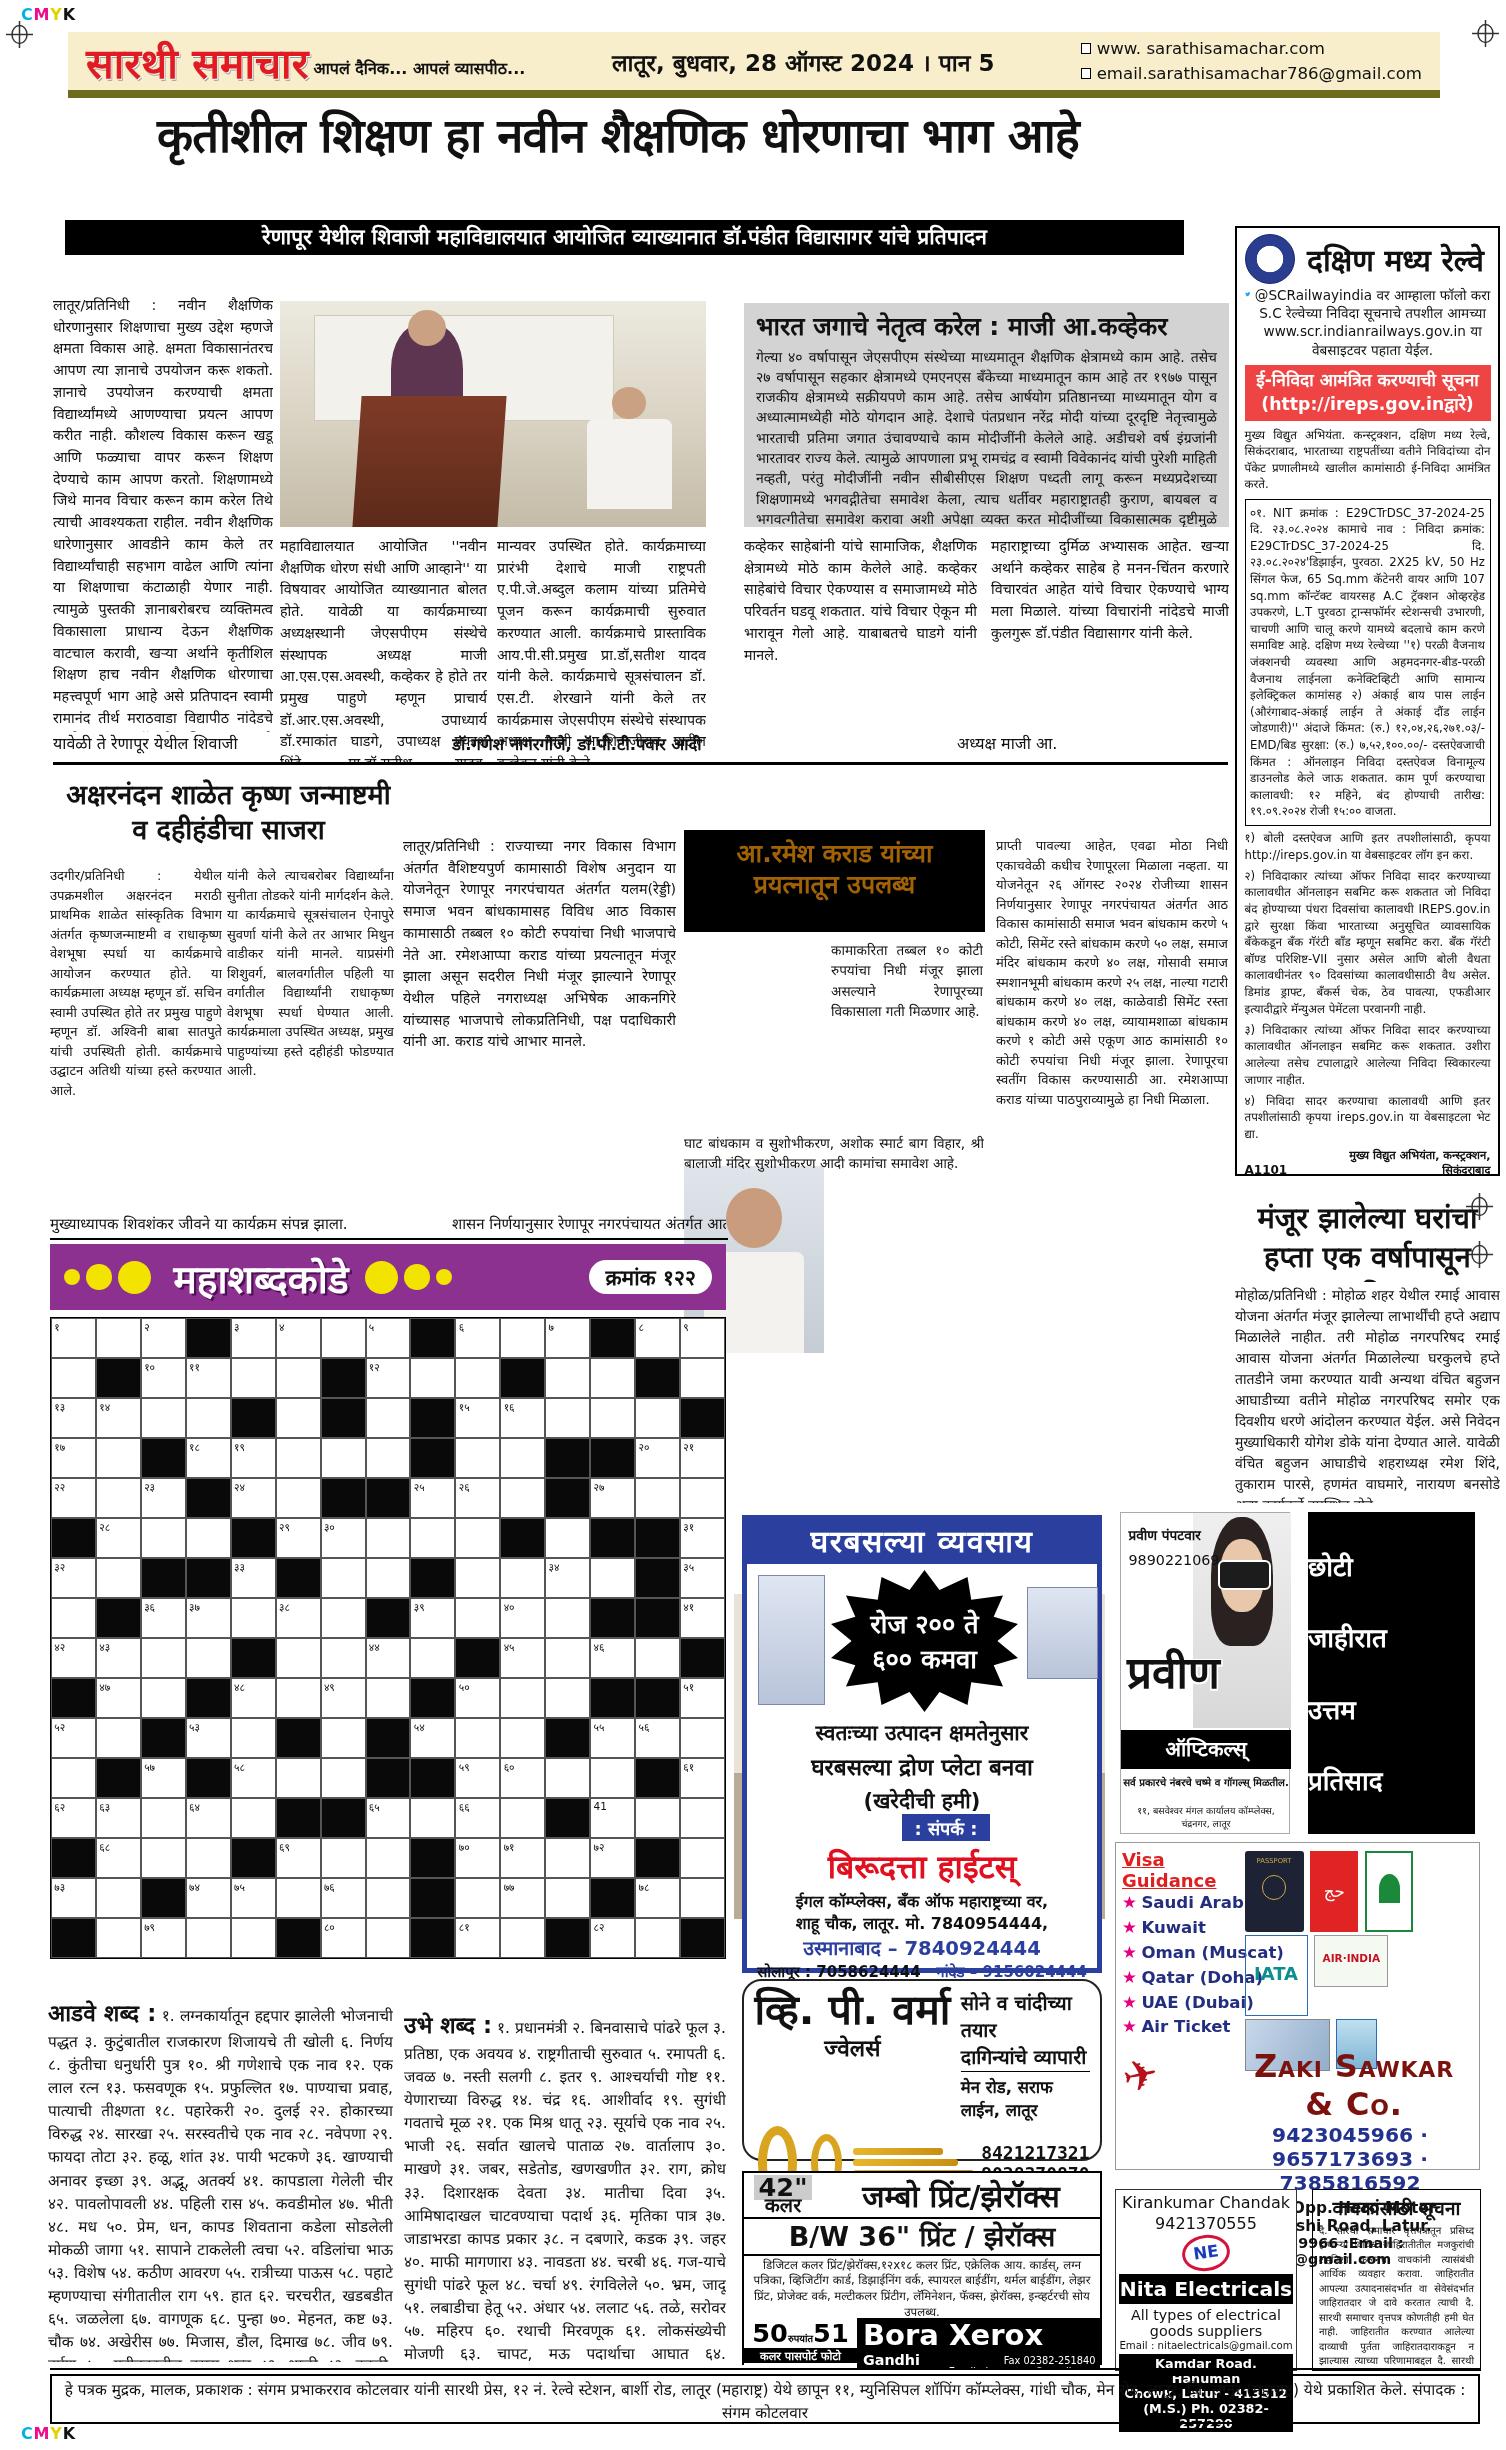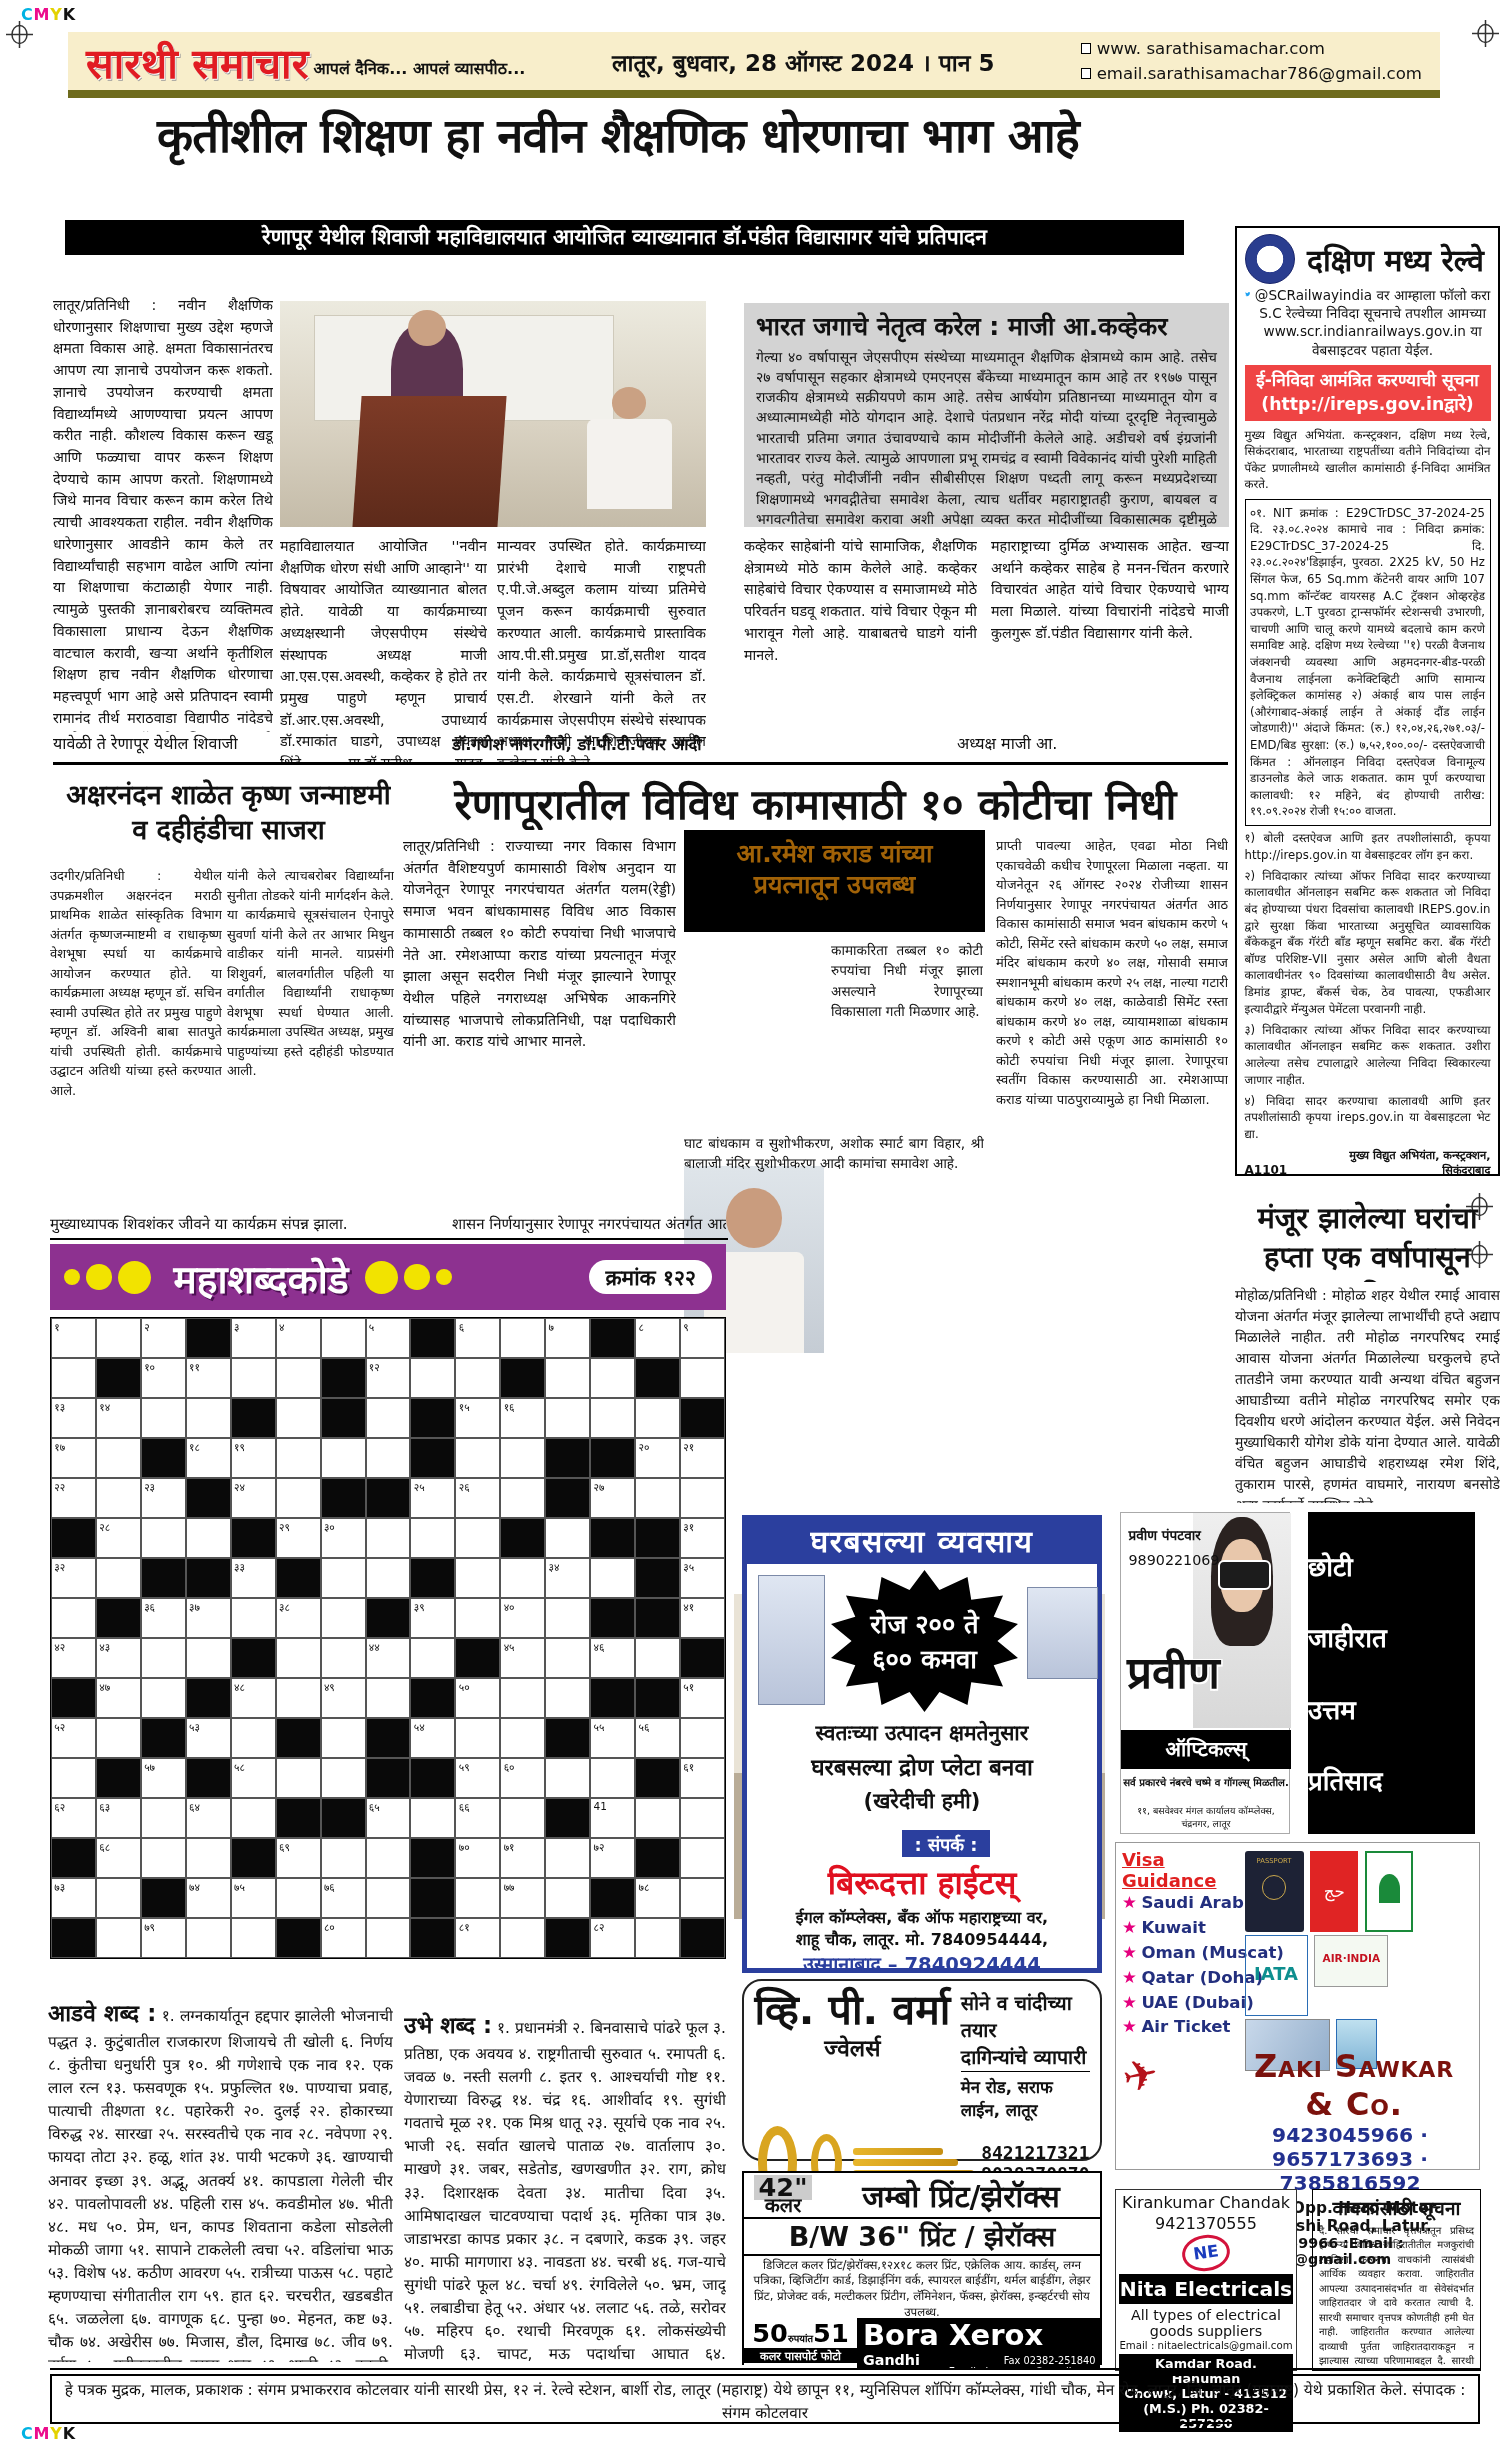--- a/index.html
+++ b/index.html
@@ -160,21 +160,20 @@
 
   <div class="abs clip" style="left:53px;top:732px;width:331px;font-size:16px;white-space:nowrap;">यावेळी ते रेणापूर येथील शिवाजी</div>
   <div class="abs clip b" style="left:452px;top:732px;width:392px;font-size:16.6px;white-space:nowrap;">डॉ.गणेश नागरगोजे, डॉ.पी.टी.पवार आदी</div>
   <div class="abs clip" style="left:957px;top:732px;width:256px;font-size:16px;white-space:nowrap;">अध्यक्ष माजी आ.</div>
   <div class="abs hrule" style="left:53px;top:762px;width:1175px;height:3px;"></div>
 
   <div class="abs ctr b clip" style="left:66px;top:777px;width:325px;height:81px;font-size:27px;line-height:1.3;">अक्षरनंदन शाळेत कृष्ण जन्माष्टमी व दहीहंडीचा साजरा</div>
   <div class="abs clip just body-sm" style="left:50px;top:866px;width:172px;height:331px;">उदगीर/प्रतिनिधी : येथील उपक्रमशील अक्षरनंदन मराठी प्राथमिक शाळेत सांस्कृतिक विभाग अंतर्गत कृष्णजन्माष्टमी व राधाकृष्ण वेशभूषा स्पर्धा या कार्यक्रमाचे आयोजन करण्यात होते. या कार्यक्रमाला अध्यक्ष म्हणून डॉ. सचिन स्वामी उपस्थित होते तर प्रमुख पाहुणे म्हणून डॉ. अश्विनी बाबा सातपुते यांची उपस्थिती होती. कार्यक्रमाचे उद्घाटन अतिथी यांच्या हस्ते करण्यात आले.</div>
   <div class="abs clip just body-sm" style="left:227px;top:866px;width:167px;height:331px;">यांनी केले त्याचबरोबर विद्यार्थ्यांना सुनीता तोडकरे यांनी मार्गदर्शन केले. या कार्यक्रमाचे सूत्रसंचालन ऐनापुरे सुवर्णा यांनी केले तर आभार मिथुन वाडीकर यांनी मानले. याप्रसंगी शिशुवर्ग, बालवर्गातील पहिली या वर्गातील विद्यार्थ्यांनी राधाकृष्ण वेशभूषा स्पर्धा घेण्यात आली. कार्यक्रमाला उपस्थित अध्यक्ष, प्रमुख पाहुण्यांच्या हस्ते दहीहंडी फोडण्यात आली.</div>
 
-  <div class="abs b ctr clip" style="left:403px;top:774px;width:825px;height:56px;font-size:42px;white-space:nowrap;">रेणापूरातील विविध कामासाठी १० कोटीचा निधी</div>
   <div class="abs clip just body-text" style="left:403px;top:836px;width:273px;height:366px;">लातूर/प्रतिनिधी : राज्याच्या नगर विकास विभाग अंतर्गत वैशिष्टयपुर्ण कामासाठी विशेष अनुदान या योजनेतून रेणापूर नगरपंचायत अंतर्गत यलम(रेड्डी) समाज भवन बांधकामासह विविध आठ विकास कामासाठी तब्बल १० कोटी रुपयांचा निधी भाजपाचे नेते आ. रमेशआप्पा कराड यांच्या प्रयत्नातून मंजूर झाला असून सदरील निधी मंजूर झाल्याने रेणापूर येथील पहिले नगराध्यक्ष अभिषेक आकनगिरे यांच्यासह भाजपाचे लोकप्रतिनिधी, पक्ष पदाधिकारी यांनी आ. कराड यांचे आभार मानले.</div>
   <div class="abs ctr" style="left:684px;top:830px;width:301px;height:102px;background:#000;color:#a16207;font-size:25px;font-weight:bold;line-height:1.9;">
     <div>आ.रमेश कराड यांच्या</div>
     <div style="margin-top:-16.6px;">प्रयत्नातून उपलब्ध</div>
   </div>
   <div class="abs portrait-ph" style="left:684px;top:940px;width:140px;height:187px;">
     <div class="head" style="position:absolute;left:30%;top:12%;width:40%;height:32%;background:#c99c7e;border-radius:50%;"></div>
     <div class="shirt" style="left:14%;top:46%;width:72%;height:54%;"></div>
   </div>
   <div class="abs clip just" style="left:831px;top:940px;width:152px;height:187px;font-size:13.6px;line-height:1.5;">कामाकरिता तब्बल १० कोटी रुपयांचा निधी मंजूर झाला असल्याने रेणापूरच्या विकासाला गती मिळणार आहे.</div>
@@ -669,21 +668,21 @@
       <div class="machine abs" style="left:10.5px;top:10.5px;width:65px;height:128px;"></div>
       <div class="machine abs" style="left:280px;top:22.6px;width:69px;height:90px;"></div>
       <div class="star12 abs" style="left:84px;top:6px;width:187px;height:142px;">
         <div style="font-size:25.6px;">रोज २०० ते</div>
         <div style="font-size:25.6px;">६०० कमवा</div>
       </div>
     </div>
     <div class="ctr b" style="font-size:21px;margin-top:3px;">स्वतःच्या उत्पादन क्षमतेनुसार</div>
     <div class="ctr b" style="font-size:22.6px;margin-top:4.5px;">घरबसल्या द्रोण प्लेटा बनवा</div>
     <div class="ctr b" style="font-size:21px;margin-top:4.5px;">(खरेदीची हमी)</div>
-    <div class="ctr" style="margin-top:16px;padding-left:48px;"><span id="ad-chip">: संपर्क :</span></div>
+    <div class="ctr" style="margin-top:0;padding-left:48px;"><span id="ad-chip">: संपर्क :</span></div>
     <div class="ctr b" style="font-size:32px;color:#e01020;margin-top:3px;">बिरूदत्ता हाईटस्</div>
     <div class="ctr b" style="font-size:16px;margin-top:3px;">ईगल कॉम्प्लेक्स, बँक ऑफ महाराष्ट्रच्या वर,</div>
     <div class="ctr b" style="font-size:16px;">शाहू चौक, लातूर. मो. 7840954444,</div>
     <div class="ctr b" style="font-size:19.6px;color:#2b3f9e;">उस्मानाबाद – 7840924444</div>
     <div class="ctr b" style="font-size:15px;">
       <span>सोलापूर : 7058624444</span>&nbsp;&nbsp;
       <span style="color:#2b3f9e;">नांदेड – 9156024444</span>
     </div>
   </div>
 

